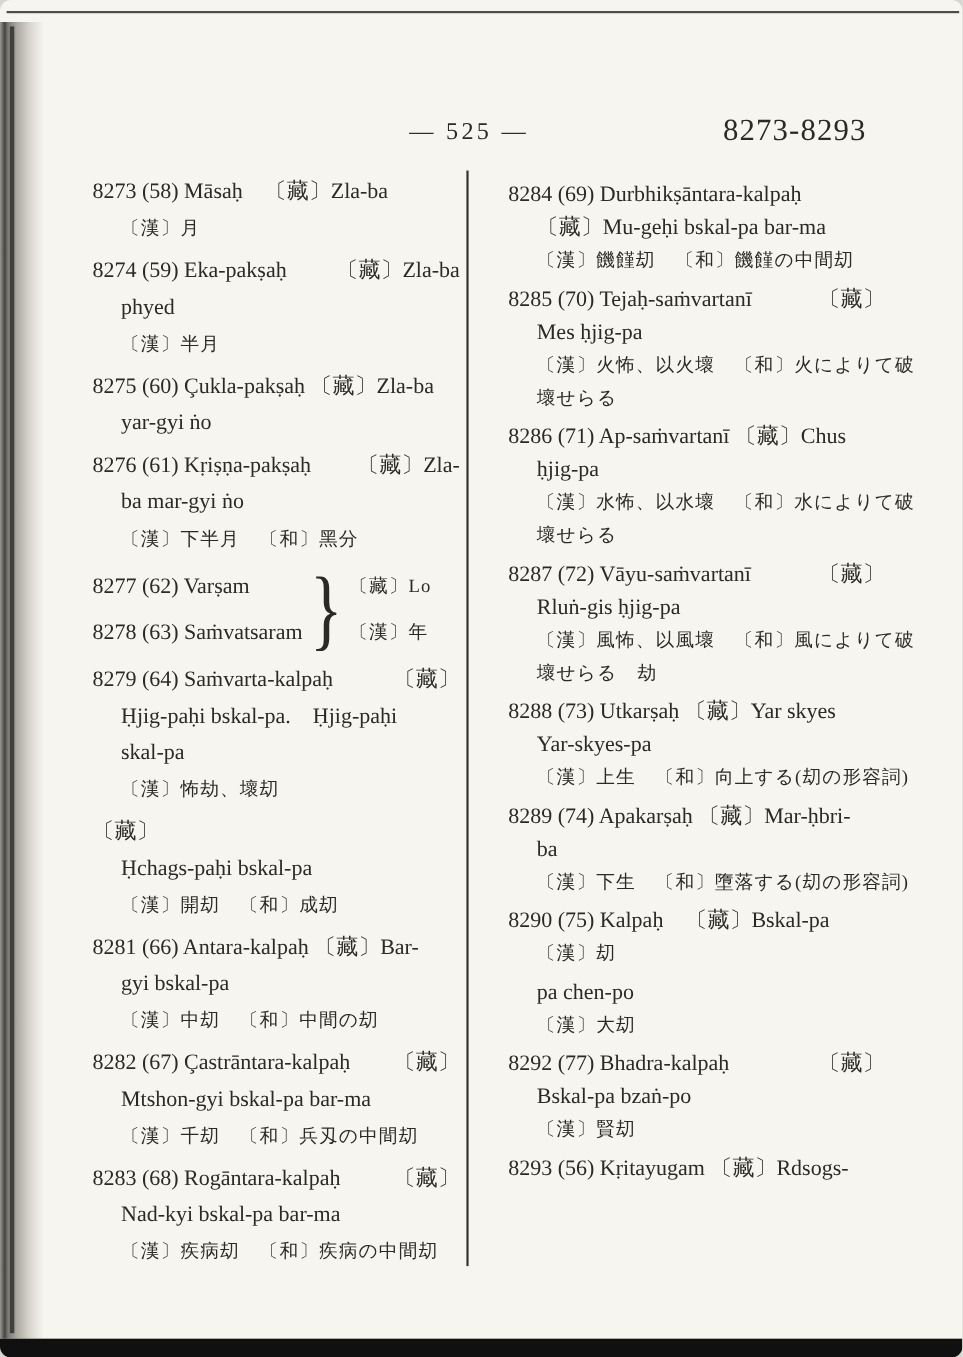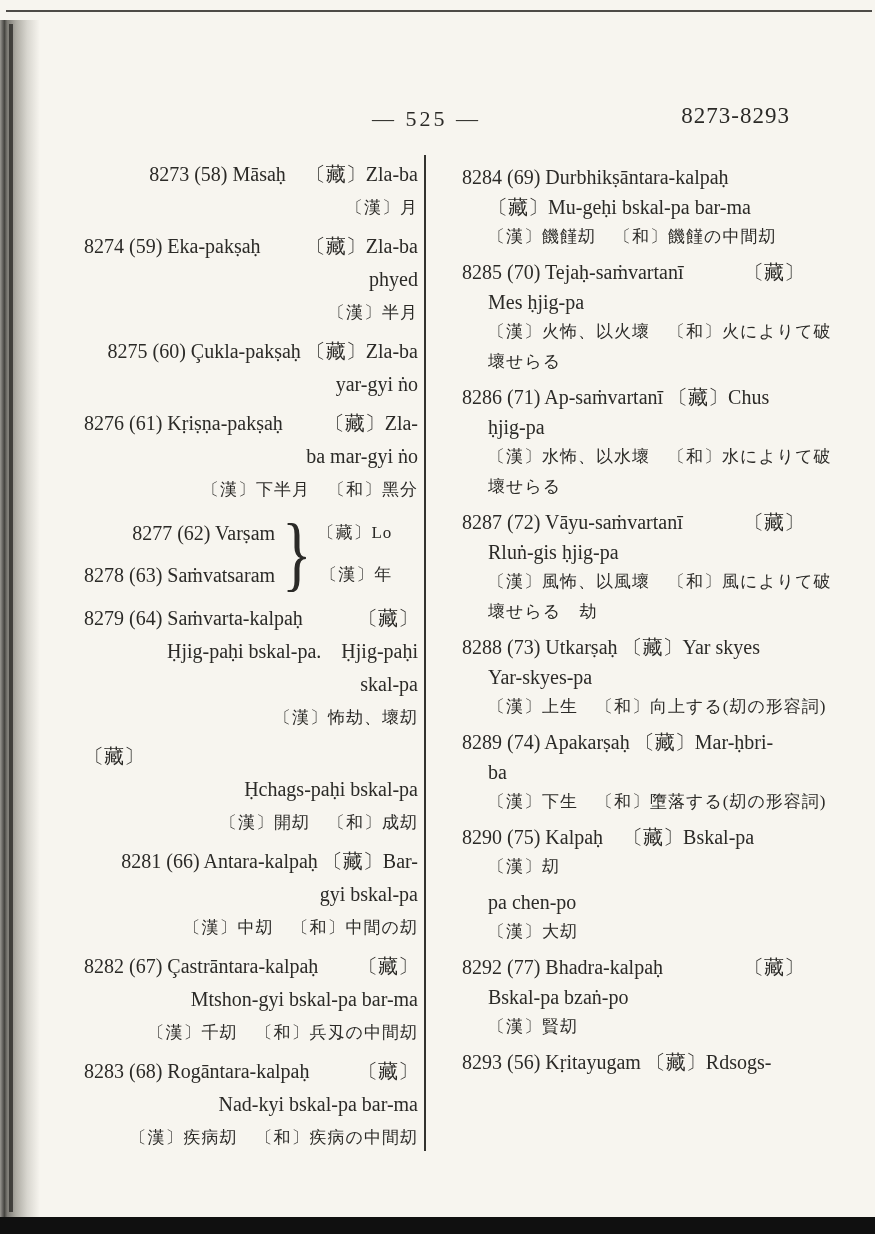--- a/index.html
+++ b/index.html
@@ -1,33 +1,34 @@
 <!DOCTYPE html>
 <html><head>
 <meta charset="utf-8">
 <style>
   html,body{margin:0;padding:0;background:#d8d6d0;}
   #page{
     position:relative;width:875px;height:1234px;overflow:hidden;
     background:#f7f5ef;
     font-family:"Liberation Serif","DejaVu Serif",serif;
     color:#2b2a27;
+    border-radius:10px;
   }
   .top-rule{position:absolute;left:6px;top:10px;width:866px;height:2px;background:#4e4c48;}
   .bottom-bar{position:absolute;left:0;bottom:0;width:875px;height:17px;background:#101010;}
   .binding-shadow{
     position:absolute;left:0;top:20px;bottom:17px;width:40px;
     background:linear-gradient(90deg,#9a9892 0%,#6a6864 6%,#454440 11%,#7b7973 18%,#aeaca4 40%,#d8d6cf 68%,rgba(247,245,239,0) 100%);
   }
   .binding-line{position:absolute;left:9px;top:24px;bottom:22px;width:4px;background:rgba(42,41,38,.78);filter:blur(.6px);}
   .header-page{position:absolute;left:372px;top:106px;font-size:22px;letter-spacing:3px;}
-  .header-range{position:absolute;left:655px;top:103px;width:135px;text-align:right;font-size:23px;letter-spacing:1px;font-family:Liberation Serif, serif;}
+  .header-range{position:absolute;left:655px;top:103px;width:135px;text-align:center;font-size:28px;letter-spacing:1px;font-family:Liberation Serif, serif;}
   .divider{position:absolute;left:424px;top:155px;height:996px;width:2px;background:#34332f;}
   .col{position:absolute;font-size:20px;}
-  .col-left{left:84px;top:158px;width:334px;text-align:right;}
+  .col-left{left:84px;top:158px;width:334px;}
   .col-right{left:438px;top:162px;width:366px;}
   .entry{margin:0;}
   .col-left .entry{margin-bottom:6px;}
   .col-right .entry{margin-bottom:5px;}
   .line{height:33px;line-height:33px;white-space:nowrap;}
   .col-right .line{height:30px;line-height:30px;margin-left:24px;}
   .line.ind{padding-left:26px;}
   .line.cjk{font-size:17px;letter-spacing:1px;}
   .line.flush{display:flex;justify-content:space-between;}
   .brace-entry{display:flex;align-items:center;margin:4px 0 6px 0;}

